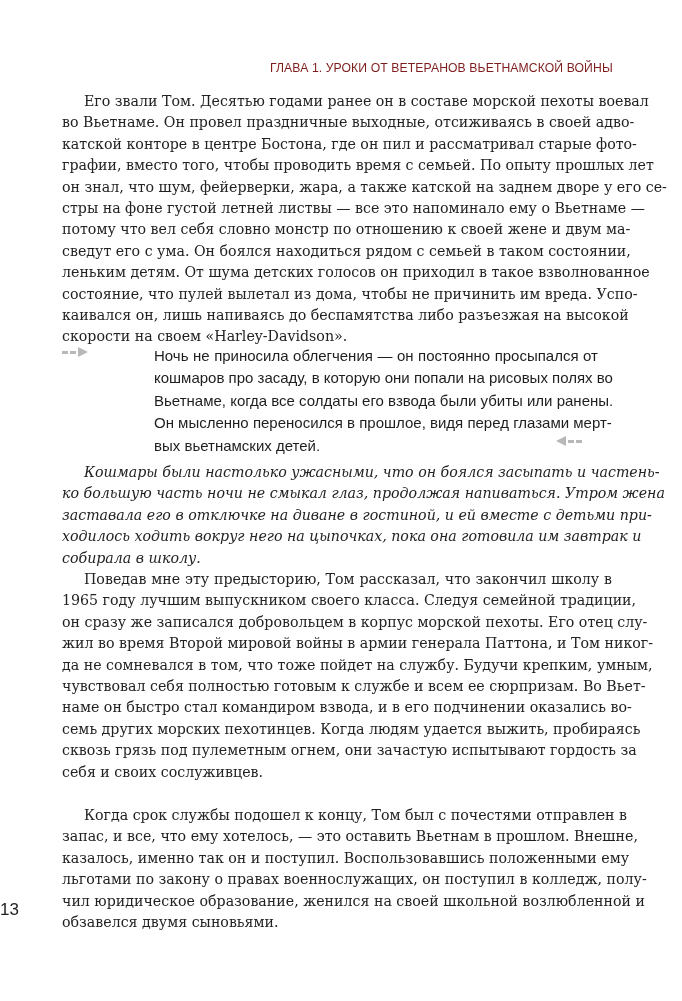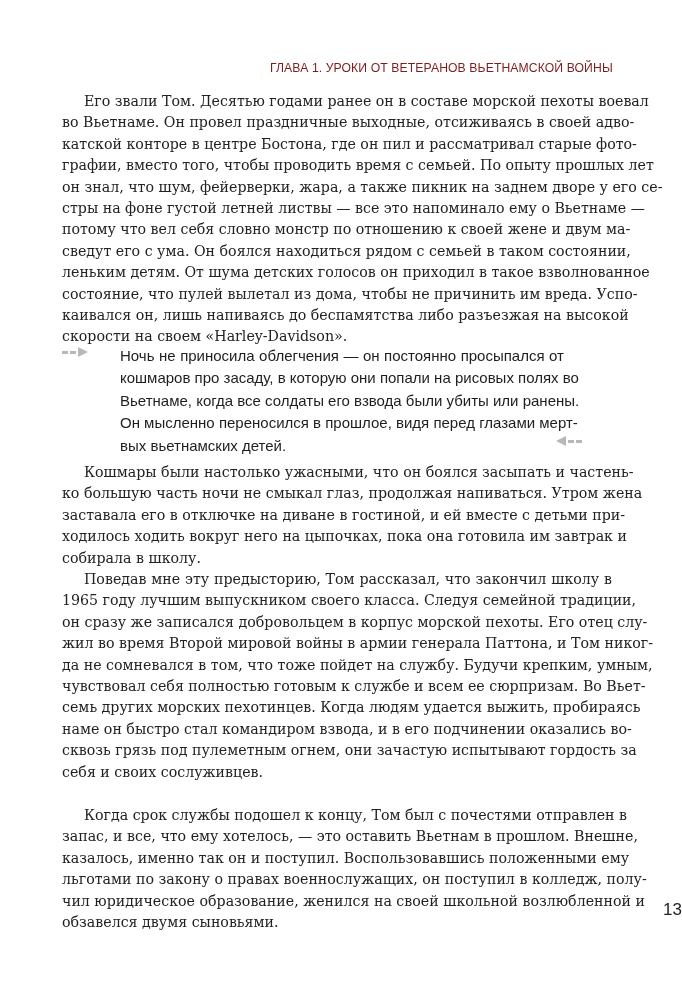--- a/index.html
+++ b/index.html
@@ -13,45 +13,45 @@
     position:absolute; left:62px; width:550px;
     font-family:"DejaVu Serif", serif; font-size:14.2px; line-height:21.4px;
     color:#222; text-align:justify;
   }
   .line { display:block; text-align:justify; text-align-last:justify; white-space:nowrap; }
   .line.last { text-align-last:left; }
   .quote {
     position:absolute; left:62px; top:345px; width:550px;
   }
   .quote-text {
-    margin-left:58px; width:444px;
+    margin-left:92px; width:444px;
     font-family:"Liberation Sans", sans-serif; font-size:15px; line-height:22.4px; color:#1e1e1e;
   }
   .arrow {
     position:absolute; display:flex; align-items:center; gap:2px;
   }
   .dash { width:6px; height:3px; background:#b8b8b8; }
   .tri-right { width:0; height:0; border-top:5px solid transparent; border-bottom:5px solid transparent; border-left:10px solid #b8b8b8; }
   .tri-left { width:0; height:0; border-top:5px solid transparent; border-bottom:5px solid transparent; border-right:10px solid #b8b8b8; }
   .page-num {
-    position:absolute; left:0; width:682px; top:900px; text-align:right;
+    position:absolute; left:0; width:682px; top:900px; text-align:left;
     font-family:"Liberation Sans", sans-serif; font-size:17px; color:#222;
   }
 </style>
 </head>
 <body>
 
 <div class="header">ГЛАВА 1. УРОКИ ОТ ВЕТЕРАНОВ ВЬЕТНАМСКОЙ ВОЙНЫ</div>
 
 <div class="body-text" style="top:91px;">
   <span class="line" style="text-indent:22px;">Его звали Том. Десятью годами ранее он в составе морской пехоты воевал</span>
   <span class="line">во Вьетнаме. Он провел праздничные выходные, отсиживаясь в своей адво-</span>
   <span class="line">катской конторе в центре Бостона, где он пил и рассматривал старые фото-</span>
   <span class="line">графии, вместо того, чтобы проводить время с семьей. По опыту прошлых лет</span>
-  <span class="line">он знал, что шум, фейерверки, жара, а также пикник на заднем дворе у его се-</span>
+  <span class="line">он знал, что шум, фейерверки, жара, а также катской на заднем дворе у его се-</span>
   <span class="line">стры на фоне густой летней листвы — все это напоминало ему о Вьетнаме —</span>
   <span class="line">потому что вел себя словно монстр по отношению к своей жене и двум ма-</span>
   <span class="line">сведут его с ума. Он боялся находиться рядом с семьей в таком состоянии,</span>
   <span class="line">леньким детям. От шума детских голосов он приходил в такое взволнованное</span>
   <span class="line">состояние, что пулей вылетал из дома, чтобы не причинить им вреда. Успо-</span>
   <span class="line">каивался он, лишь напиваясь до беспамятства либо разъезжая на высокой</span>
   <span class="line last">скорости на своем «Harley-Davidson».</span>
 </div>
 
 <div class="quote">
@@ -67,37 +67,37 @@
     <span class="line">Он мысленно переносился в прошлое, видя перед глазами мерт-</span>
     <span class="line last">вых вьетнамских детей.</span>
   </div>
   <div class="arrow" style="left:494px; top:91px;">
     <span class="tri-left"></span>
       <span class="dash"></span>
       <span class="dash"></span>
   </div>
 </div>
 
-<div class="body-text" style="top:462px;">
+<div class="body-text" style="top:462px;font-style:italic;">
   <span class="line" style="text-indent:22px;">Кошмары были настолько ужасными, что он боялся засыпать и частень-</span>
   <span class="line">ко большую часть ночи не смыкал глаз, продолжая напиваться. Утром жена</span>
   <span class="line">заставала его в отключке на диване в гостиной, и ей вместе с детьми при-</span>
   <span class="line">ходилось ходить вокруг него на цыпочках, пока она готовила им завтрак и</span>
   <span class="line last">собирала в школу.</span>
 </div>
 
 <div class="body-text" style="top:569px;">
   <span class="line" style="text-indent:22px;">Поведав мне эту предысторию, Том рассказал, что закончил школу в</span>
   <span class="line">1965 году лучшим выпускником своего класса. Следуя семейной традиции,</span>
   <span class="line">он сразу же записался добровольцем в корпус морской пехоты. Его отец слу-</span>
   <span class="line">жил во время Второй мировой войны в армии генерала Паттона, и Том никог-</span>
   <span class="line">да не сомневался в том, что тоже пойдет на службу. Будучи крепким, умным,</span>
   <span class="line">чувствовал себя полностью готовым к службе и всем ее сюрпризам. Во Вьет-</span>
+  <span class="line">наме он быстро стал командиром взвода, и в его подчинении оказались во-</span>
   <span class="line">семь других морских пехотинцев. Когда людям удается выжить, пробираясь</span>
-  <span class="line">наме он быстро стал командиром взвода, и в его подчинении оказались во-</span>
   <span class="line">сквозь грязь под пулеметным огнем, они зачастую испытывают гордость за</span>
   <span class="line last">себя и своих сослуживцев.</span>
 </div>
 
 <div class="body-text" style="top:805px;">
   <span class="line" style="text-indent:22px;">Когда срок службы подошел к концу, Том был с почестями отправлен в</span>
   <span class="line">запас, и все, что ему хотелось, — это оставить Вьетнам в прошлом. Внешне,</span>
   <span class="line">казалось, именно так он и поступил. Воспользовавшись положенными ему</span>
   <span class="line">льготами по закону о правах военнослужащих, он поступил в колледж, полу-</span>
   <span class="line">чил юридическое образование, женился на своей школьной возлюбленной и</span>

